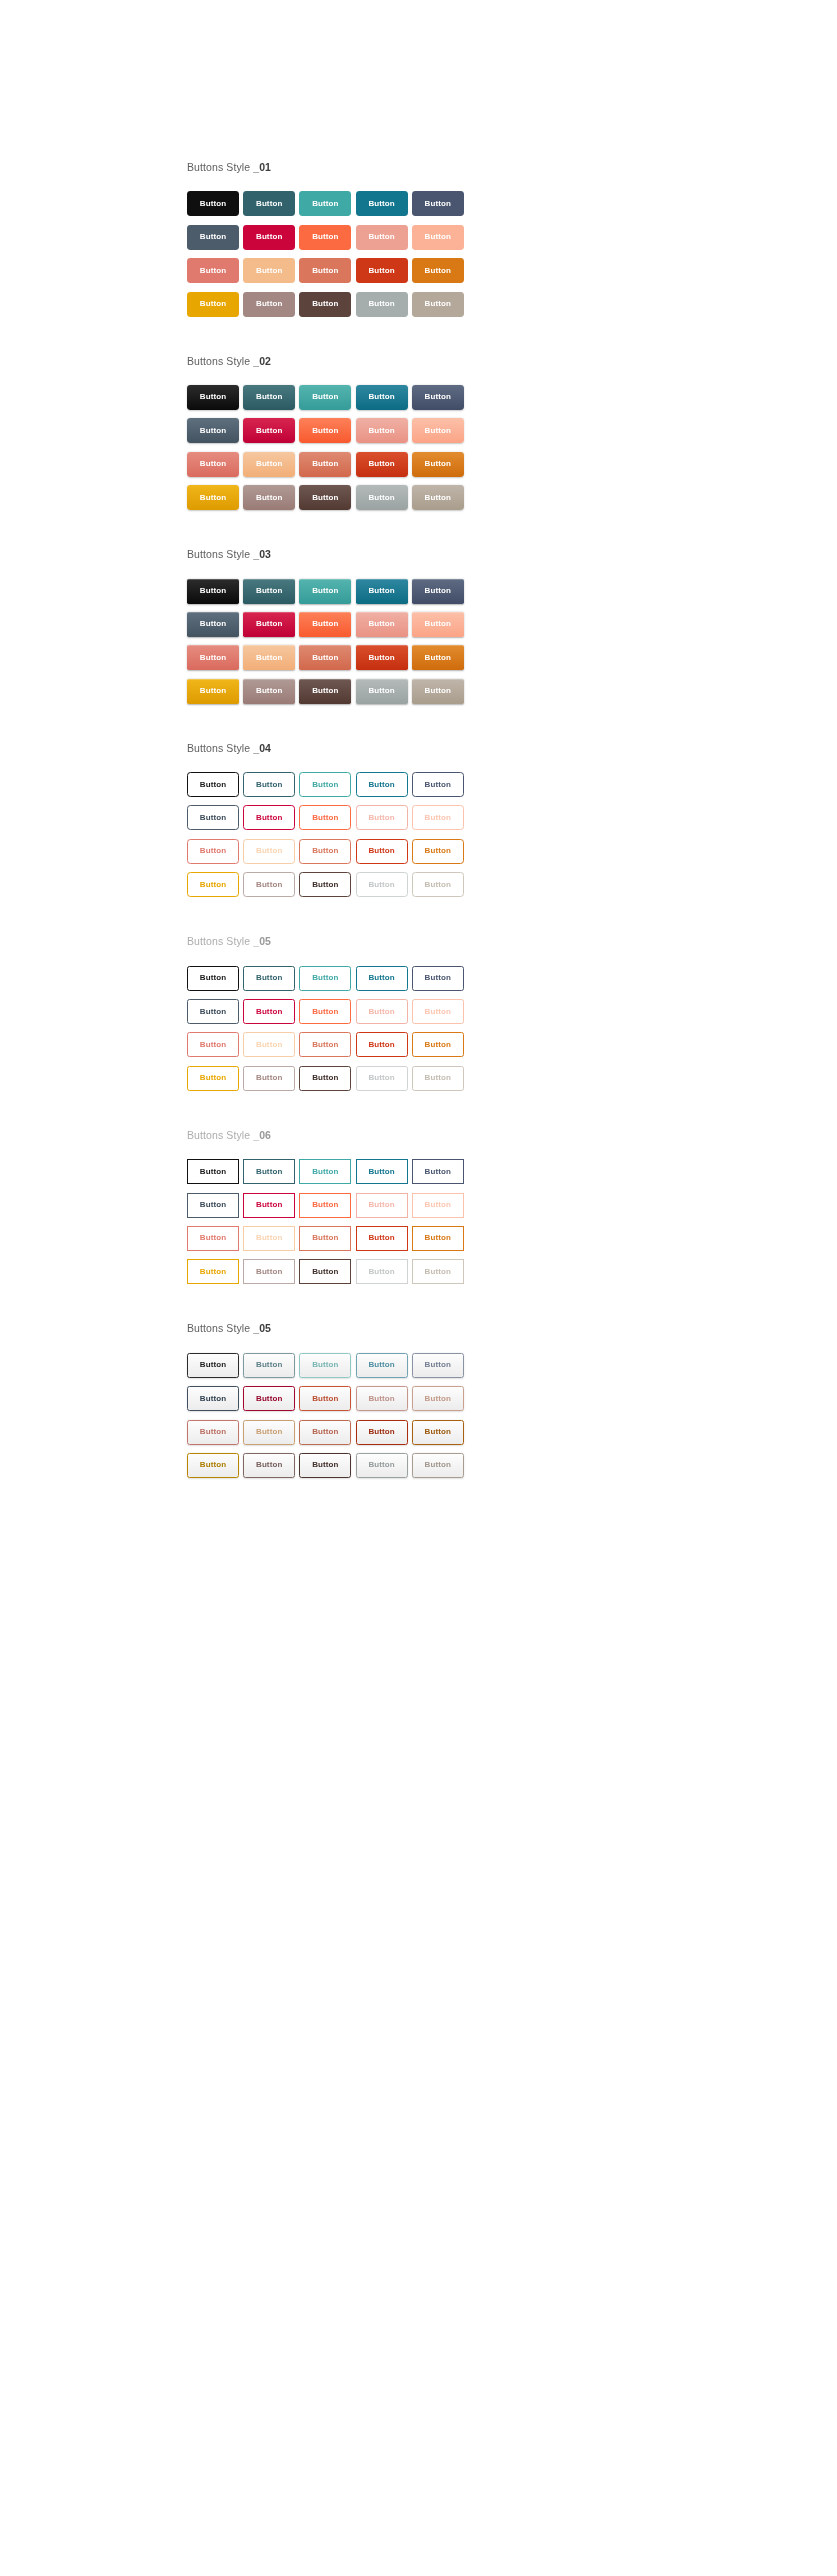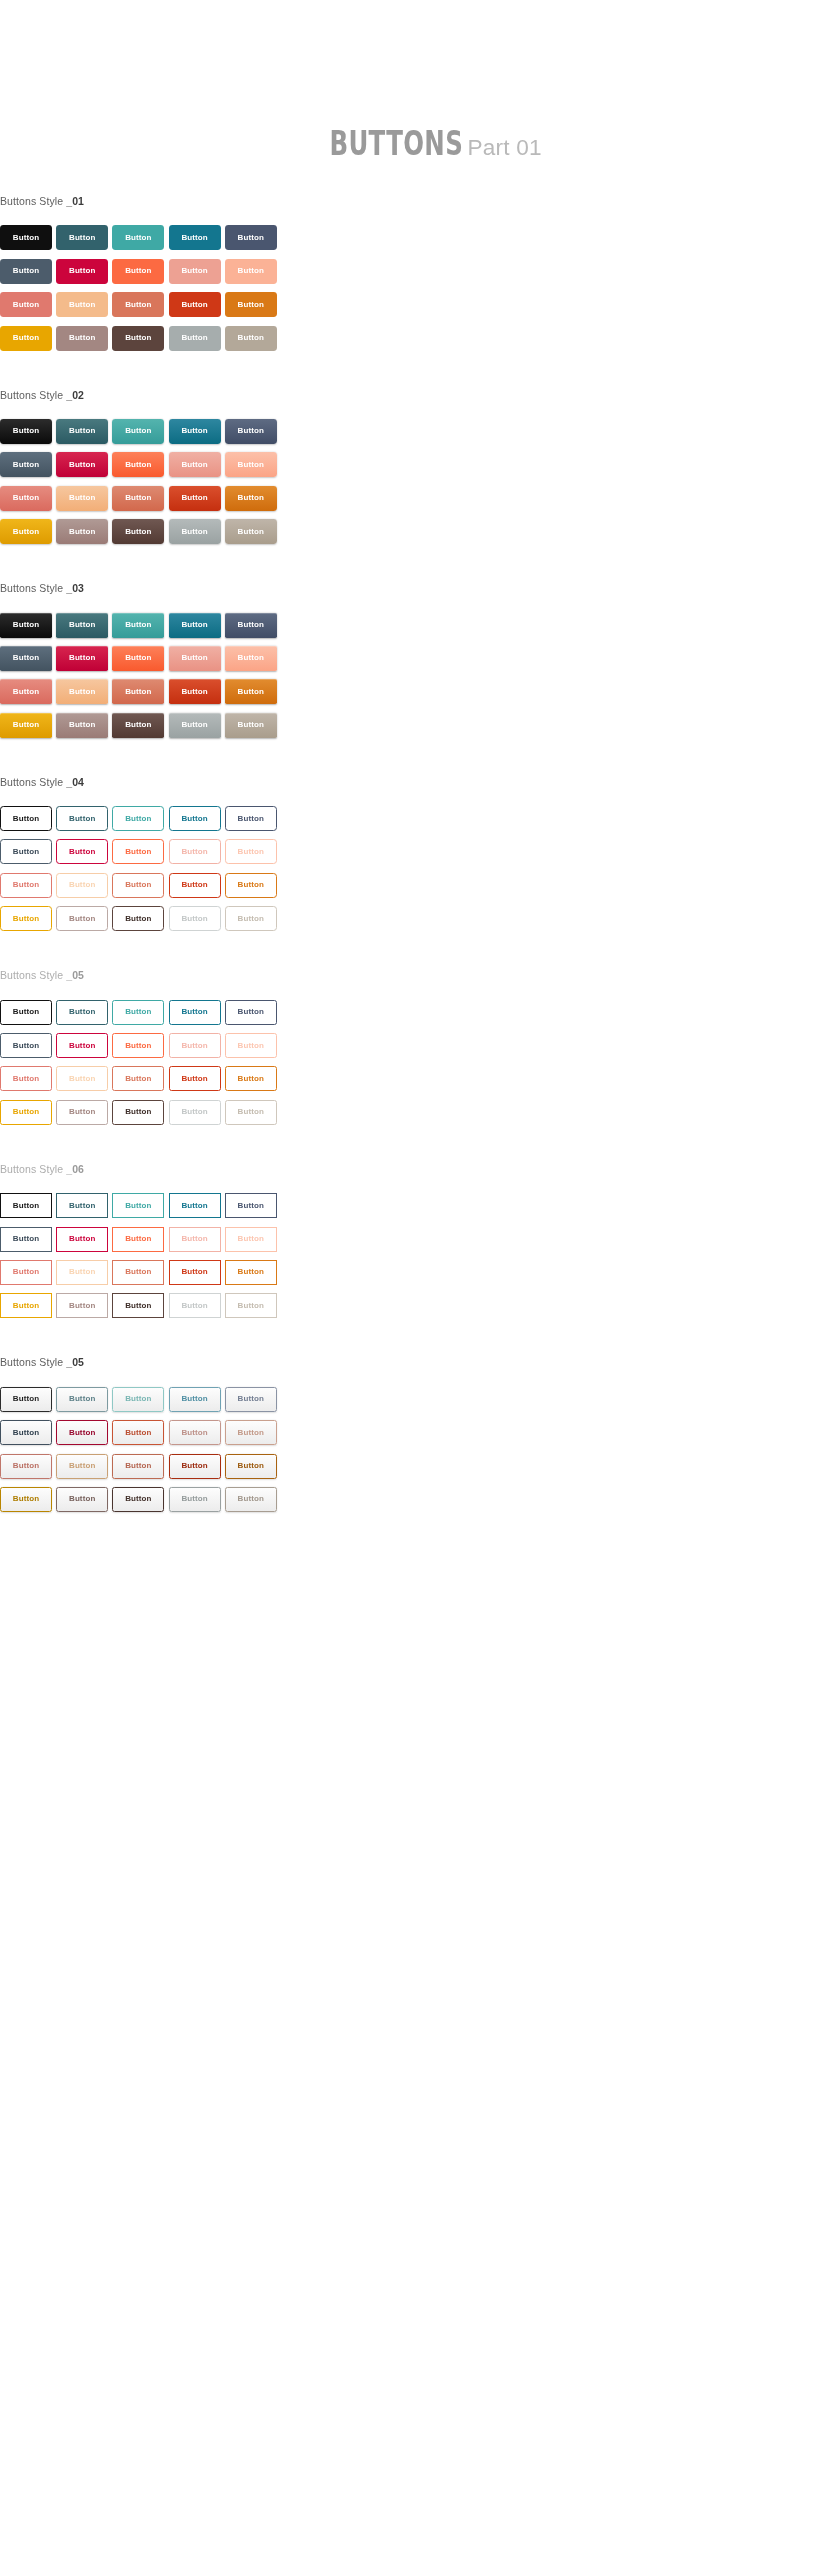--- a/index.html
+++ b/index.html
@@ -50,20 +50,21 @@
     font-size: 11px;
     color: #c9c9c9;
     letter-spacing: 0.9px;
   }
 
   
   .sections {
     padding-top: 35px;
   }
   .section {
+    padding-left: 187px;
   }
   .section-title {
     font-size: 10.5px;
     color: #5e5e5e;
     margin-bottom: 18.4px;
     letter-spacing: 0.1px;
   }
   .section-title .num {
     font-weight: bold;
     color: #3c3c3c;
@@ -147,23 +148,20 @@
     border-width: 0.8px;
     border-style: solid;
     background: linear-gradient(to bottom, #fdfdfd 0%, #ececec 100%);
     box-shadow: 0 0.8px 1.7px rgba(0,0,0,0.13);
   }
 </style>
 </head>
 <body>
 
 <div class="header">
-  <div class="title-line">
-    <span class="title-main">BUTTONS</span><span class="title-sub">Part 01</span>
-  </div>
 </div>
 
 <div class="sections" id="sections-root">
     <div class="section s01" style="margin-top: 0px;">
       <div class="section-title"><span>Buttons Style </span><span class="num">_01</span></div>
       <div class="grid">
         <div class="btn" role="button" style="background: rgb(15, 15, 15);">Button</div>
         <div class="btn" role="button" style="background: rgb(50, 98, 108);">Button</div>
         <div class="btn" role="button" style="background: rgb(63, 169, 165);">Button</div>
         <div class="btn" role="button" style="background: rgb(19, 118, 143);">Button</div>

